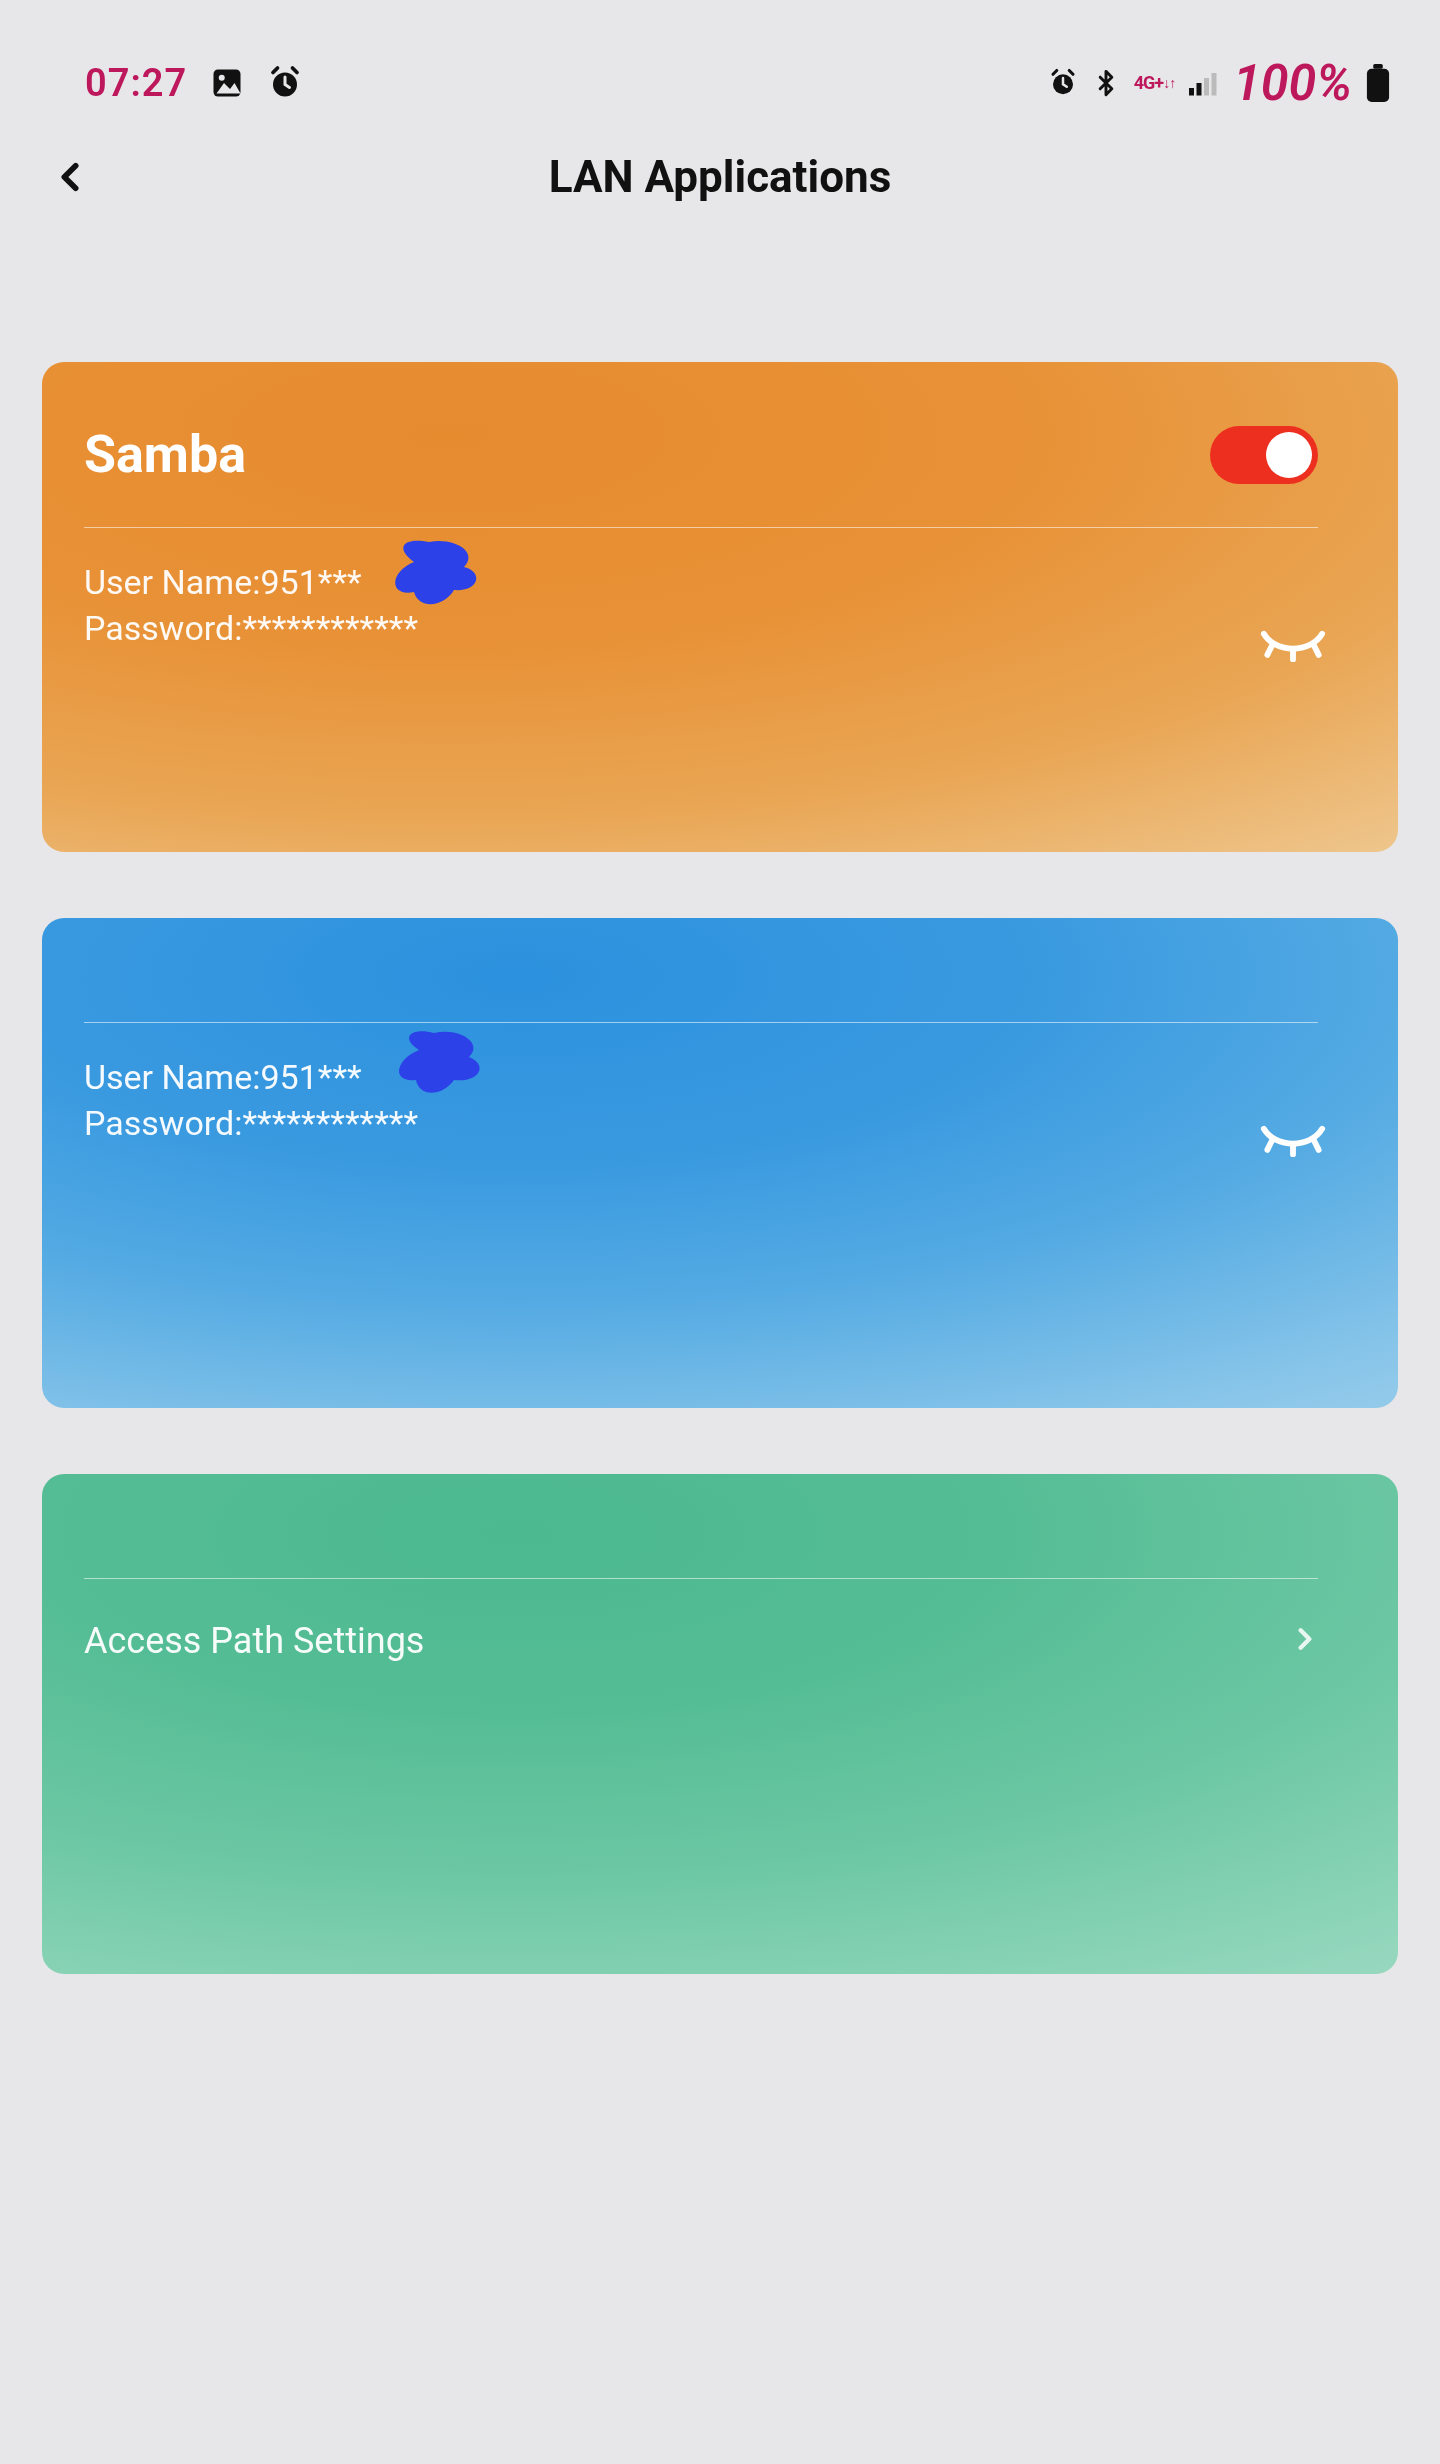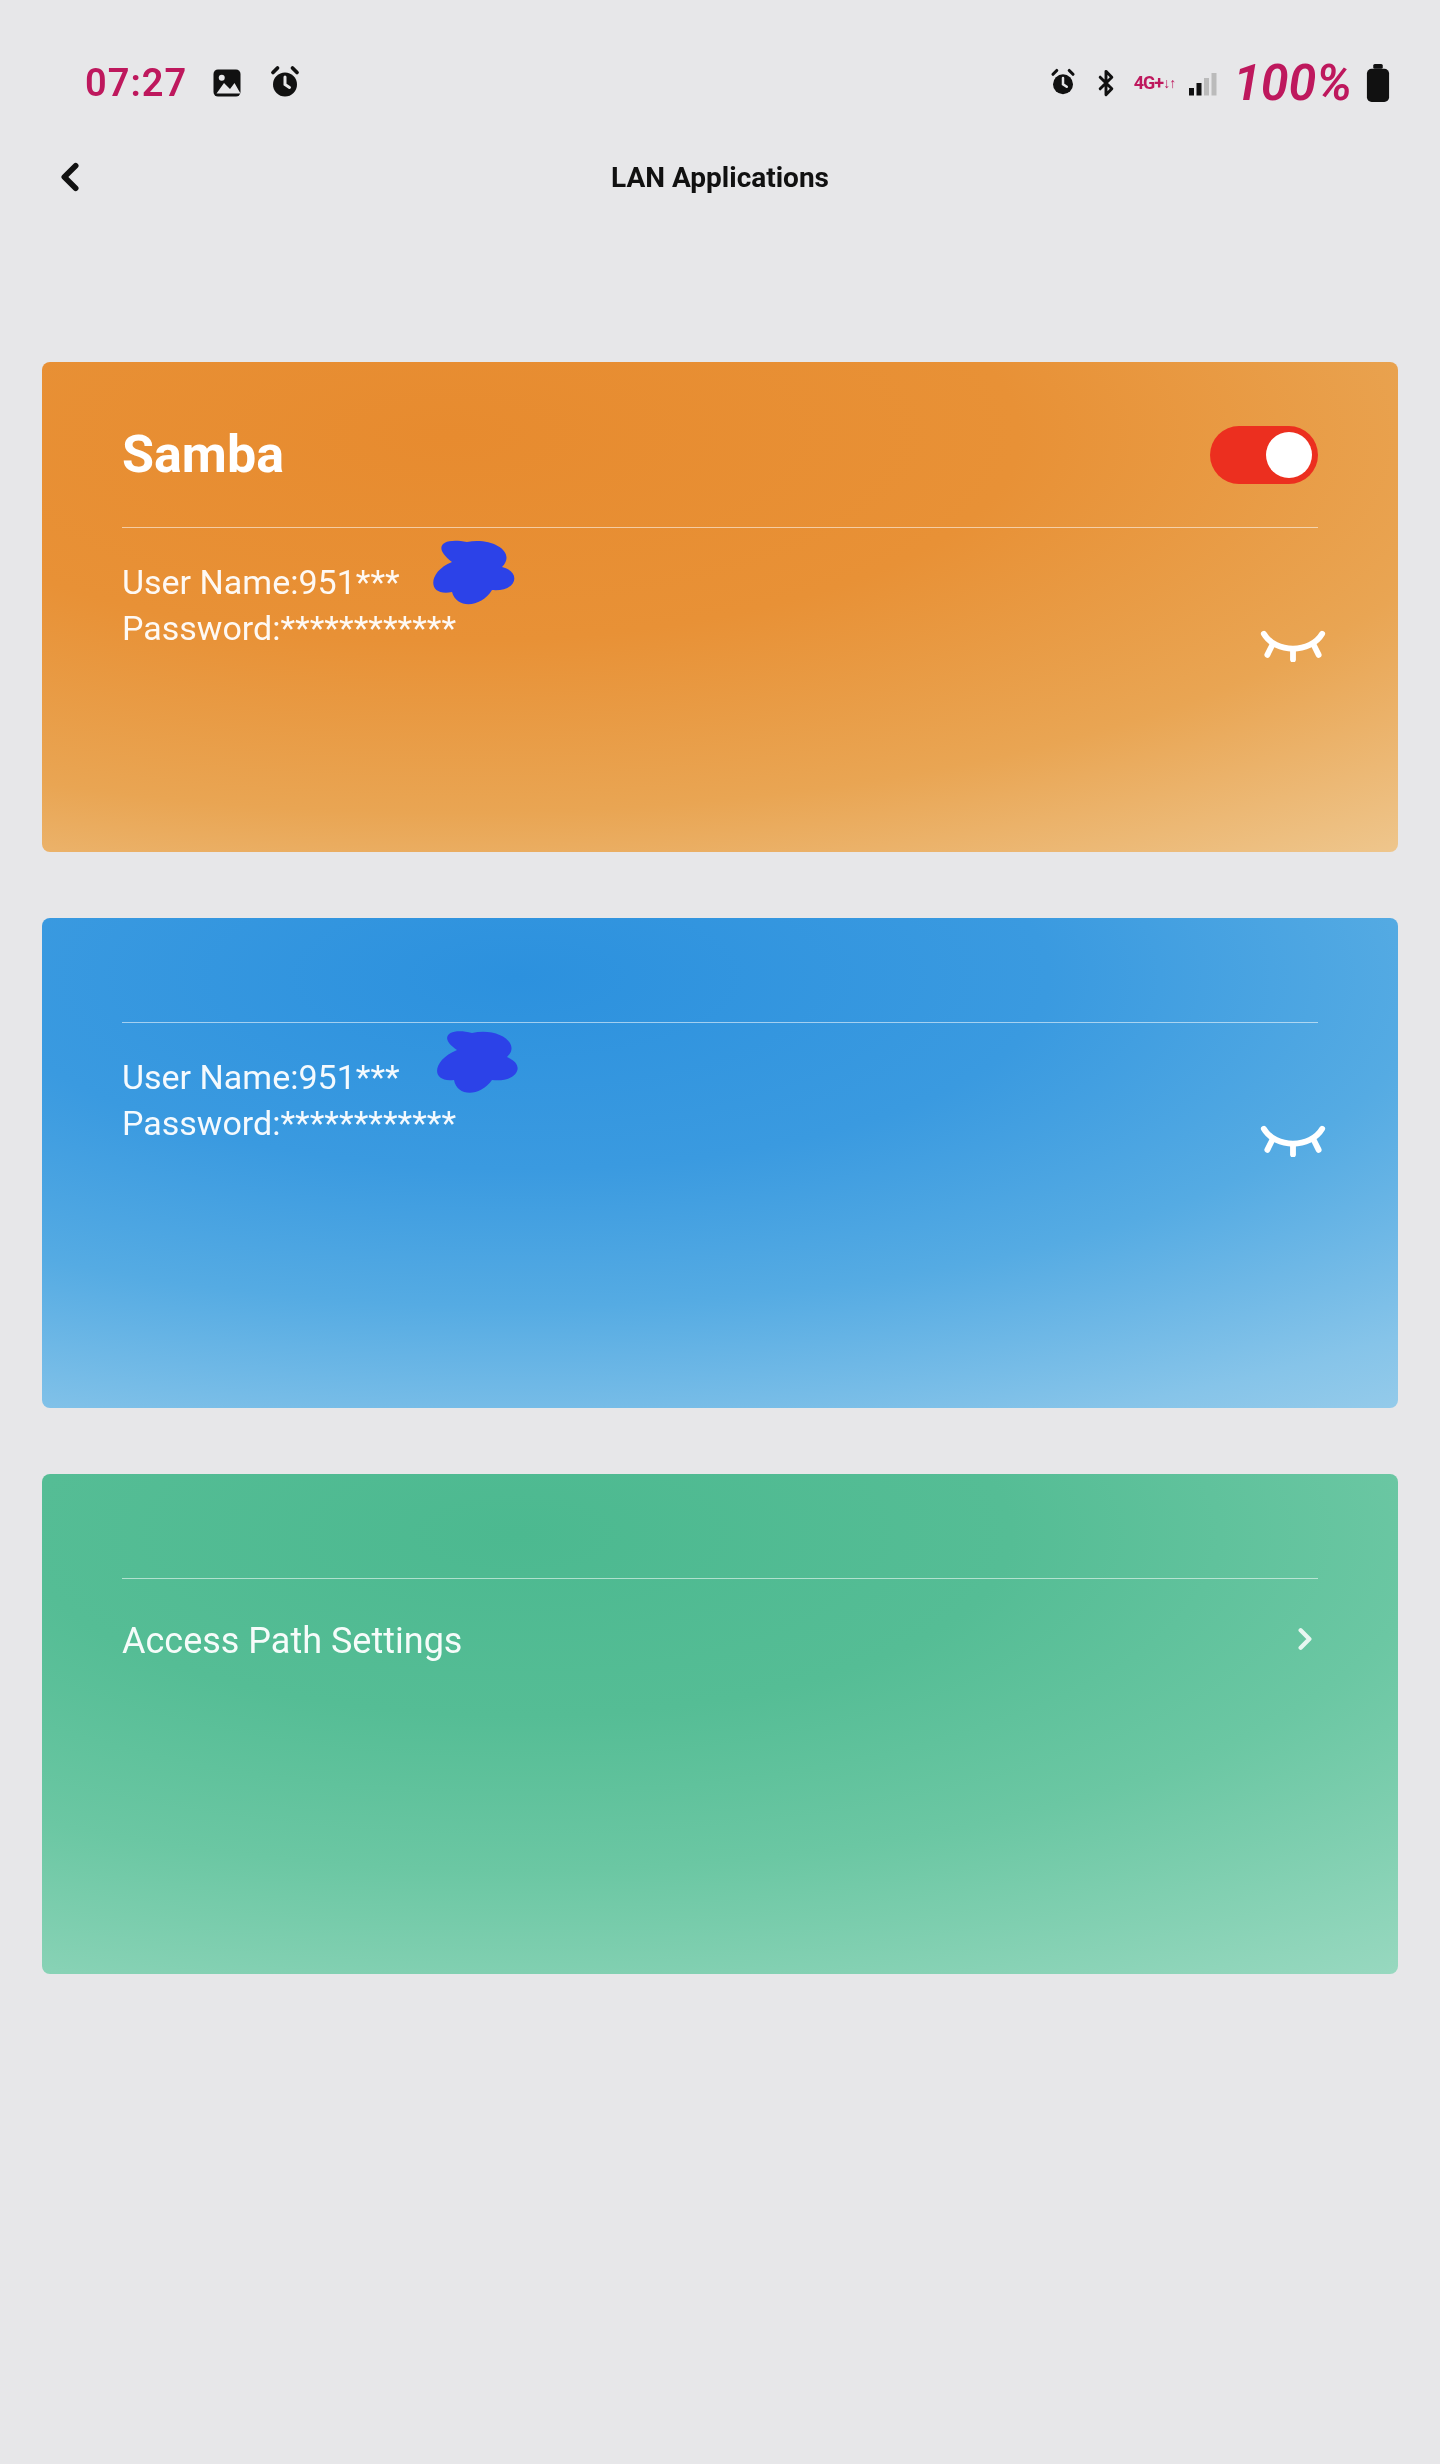--- a/index.html
+++ b/index.html
@@ -42,36 +42,36 @@
     top: 50%;
     transform: translateY(-50%);
     width: 60px;
     height: 60px;
     display: flex;
     align-items: center;
     justify-content: center;
     cursor: pointer;
   }
   .page-title {
-    font-size: 28px;
+    font-size: 44px;
     font-weight: 700;
     color: #111;
   }
 
   
   .cards {
     padding: 130px 42px 0 42px;
     display: flex;
     flex-direction: column;
     gap: 66px;
   }
 
   .card {
-    border-radius: 8px;
-    padding: 62px 80px 90px 80px;
+    border-radius: 22px;
+    padding: 62px 80px 90px 42px;
     position: relative;
     color: #fff;
     min-height: 490px;
   }
   .card-samba {
     background: radial-gradient(ellipse 140% 140% at 30% 15%, #e78b2f 0%, #e89136 30%, #e9a553 55%, #eec58b 78%, #f3e1b8 100%);
   }
   .card-afp {
     background: radial-gradient(ellipse 140% 140% at 35% 12%, #2c91de 0%, #3a9ae0 28%, #55abe3 48%, #86c4e9 70%, #b9dced 100%);
   }

